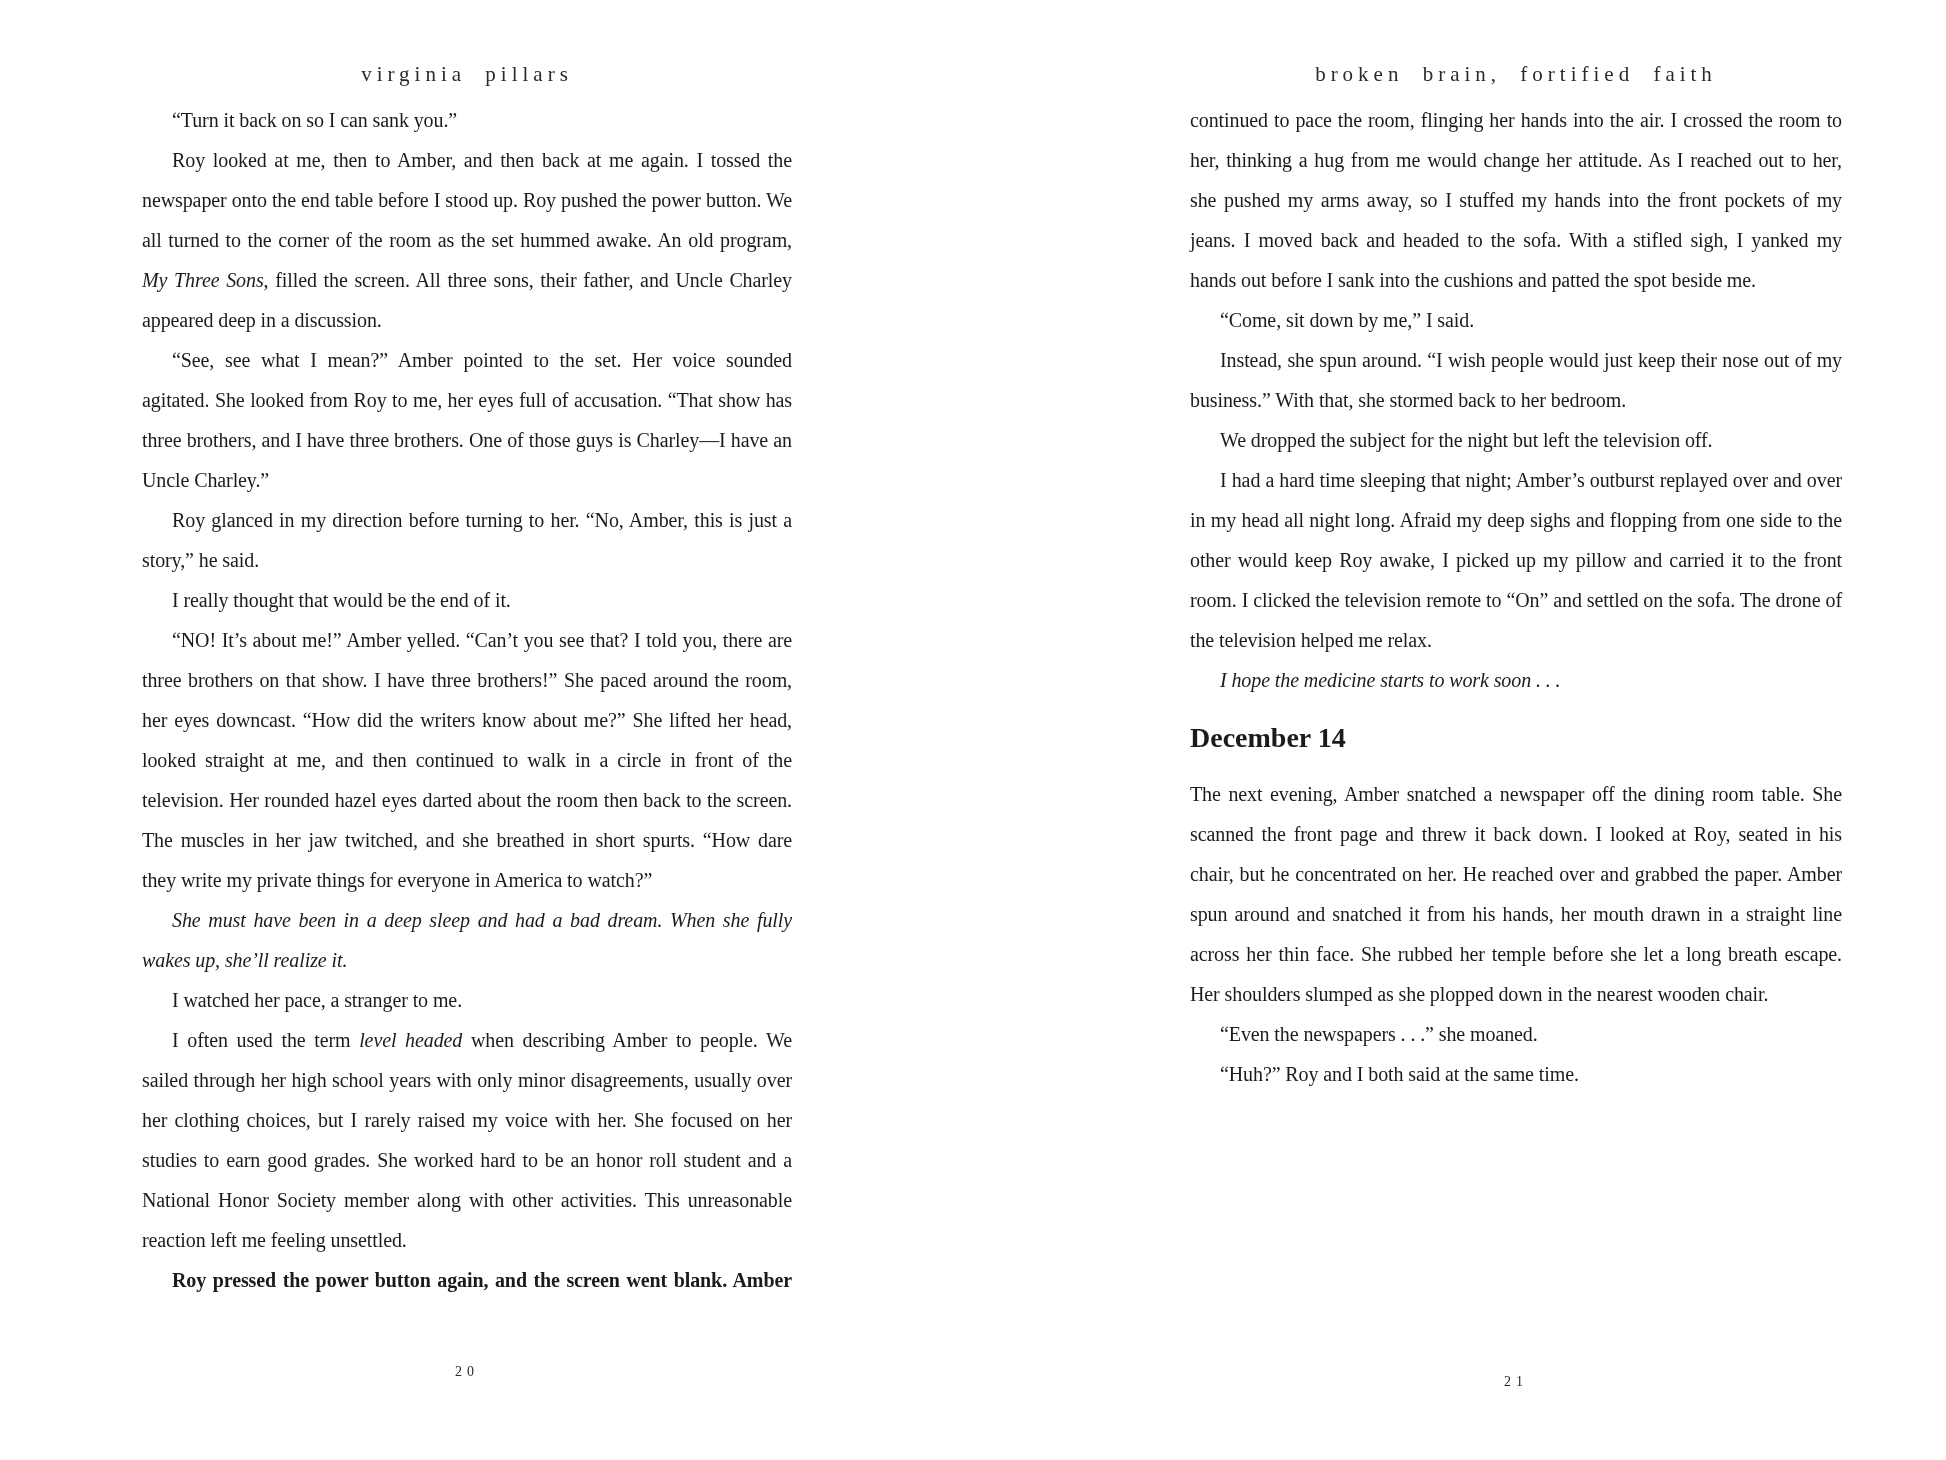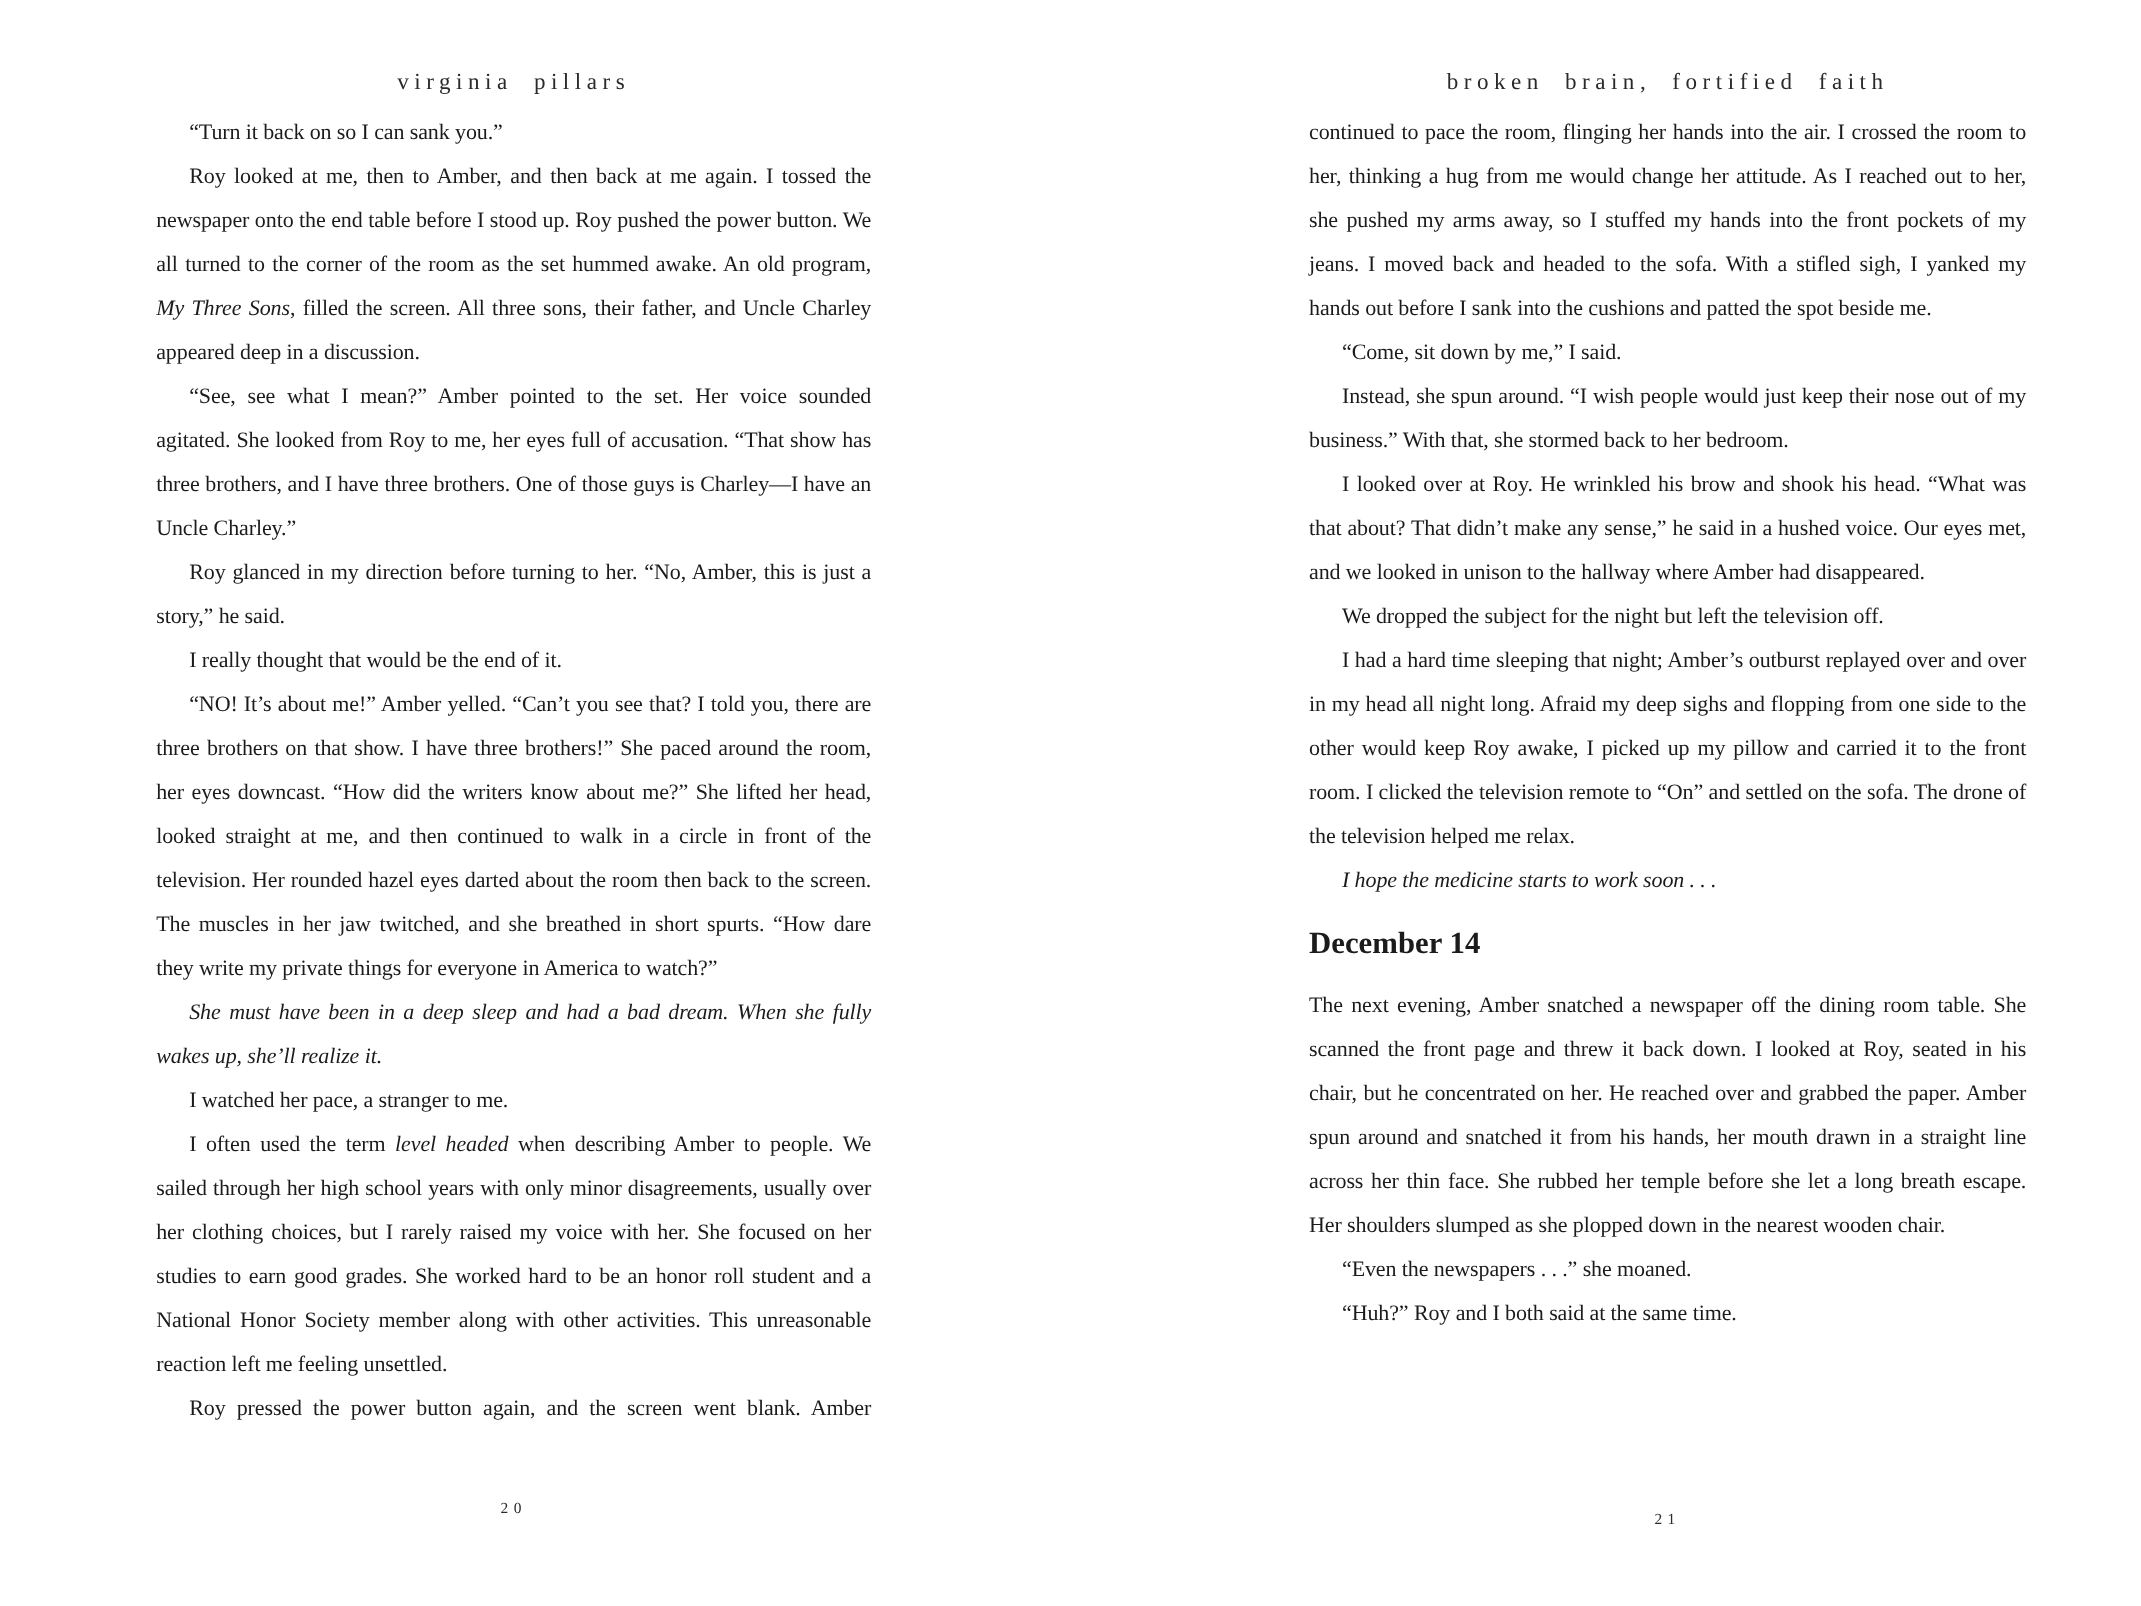--- a/index.html
+++ b/index.html
@@ -44,21 +44,21 @@
     text-align: justify;
   }
   .page-left  .text-column { left: 142px; width: 650px; }
   .page-right .text-column { left: 183px; width: 652px; }
 
   .para {
     margin: 0;
     text-indent: 30px;
   }
   .para.noindent { text-indent: 0; }
-  .para.jlast { text-align-last: justify; }
+  .para.jlast { text-align-last: justify; font-weight: bold; }
   .it { font-style: italic; }
 
   .section-heading {
     font-weight: bold;
     font-size: 28px;
     line-height: 44px;
     margin-top: 16px;
     margin-bottom: 14px;
     text-align: left;
     letter-spacing: 0;
@@ -95,21 +95,20 @@
     </div>
   <div class="page-number" style="color: rgb(42, 42, 42);">20</div>
 </div>
 
 <div class="page page-right">
   <div class="running-header" style="color: rgb(42, 42, 42);">broken brain, fortified faith</div>
   <div class="text-column">
       <p class="para noindent"><span>continued to pace the room, flinging her hands into the air. I crossed the room to her, thinking a hug from me would change her attitude. As I reached out to her, she pushed my arms away, so I stuffed my hands into the front pockets of my jeans. I moved back and headed to the sofa. With a stifled sigh, I yanked my hands out before I sank into the cushions and patted the spot beside me.</span></p>
       <p class="para"><span>“Come, sit down by me,” I said.</span></p>
       <p class="para"><span>Instead, she spun around. “I wish people would just keep their nose out of my business.” With that, she stormed back to her bedroom.</span></p>
-      <p class="para"><span>I looked over at Roy. He wrinkled his brow and shook his head. “What was that about? That didn’t make any sense,” he said in a hushed voice. Our eyes met, and we looked in unison to the hallway where Amber had disappeared.</span></p>
       <p class="para"><span>We dropped the subject for the night but left the television off.</span></p>
       <p class="para"><span>I had a hard time sleeping that night; Amber’s outburst replayed over and over in my head all night long. Afraid my deep sighs and flopping from one side to the other would keep Roy awake, I picked up my pillow and carried it to the front room. I clicked the television remote to “On” and settled on the sofa. The drone of the television helped me relax.</span></p>
       <p class="para"><span class="it">I hope the medicine starts to work soon . . .</span></p>
       <div class="section-heading">December 14</div>
       <p class="para noindent"><span>The next evening, Amber snatched a newspaper off the dining room table. She scanned the front page and threw it back down. I looked at Roy, seated in his chair, but he concentrated on her. He reached over and grabbed the paper. Amber spun around and snatched it from his hands, her mouth drawn in a straight line across her thin face. She rubbed her temple before she let a long breath escape. Her shoulders slumped as she plopped down in the nearest wooden chair.</span></p>
       <p class="para"><span>“Even the newspapers . . .” she moaned.</span></p>
       <p class="para"><span>“Huh?” Roy and I both said at the same time.</span></p>
     </div>
   <div class="page-number" style="color: rgb(42, 42, 42);">21</div>
 </div>

